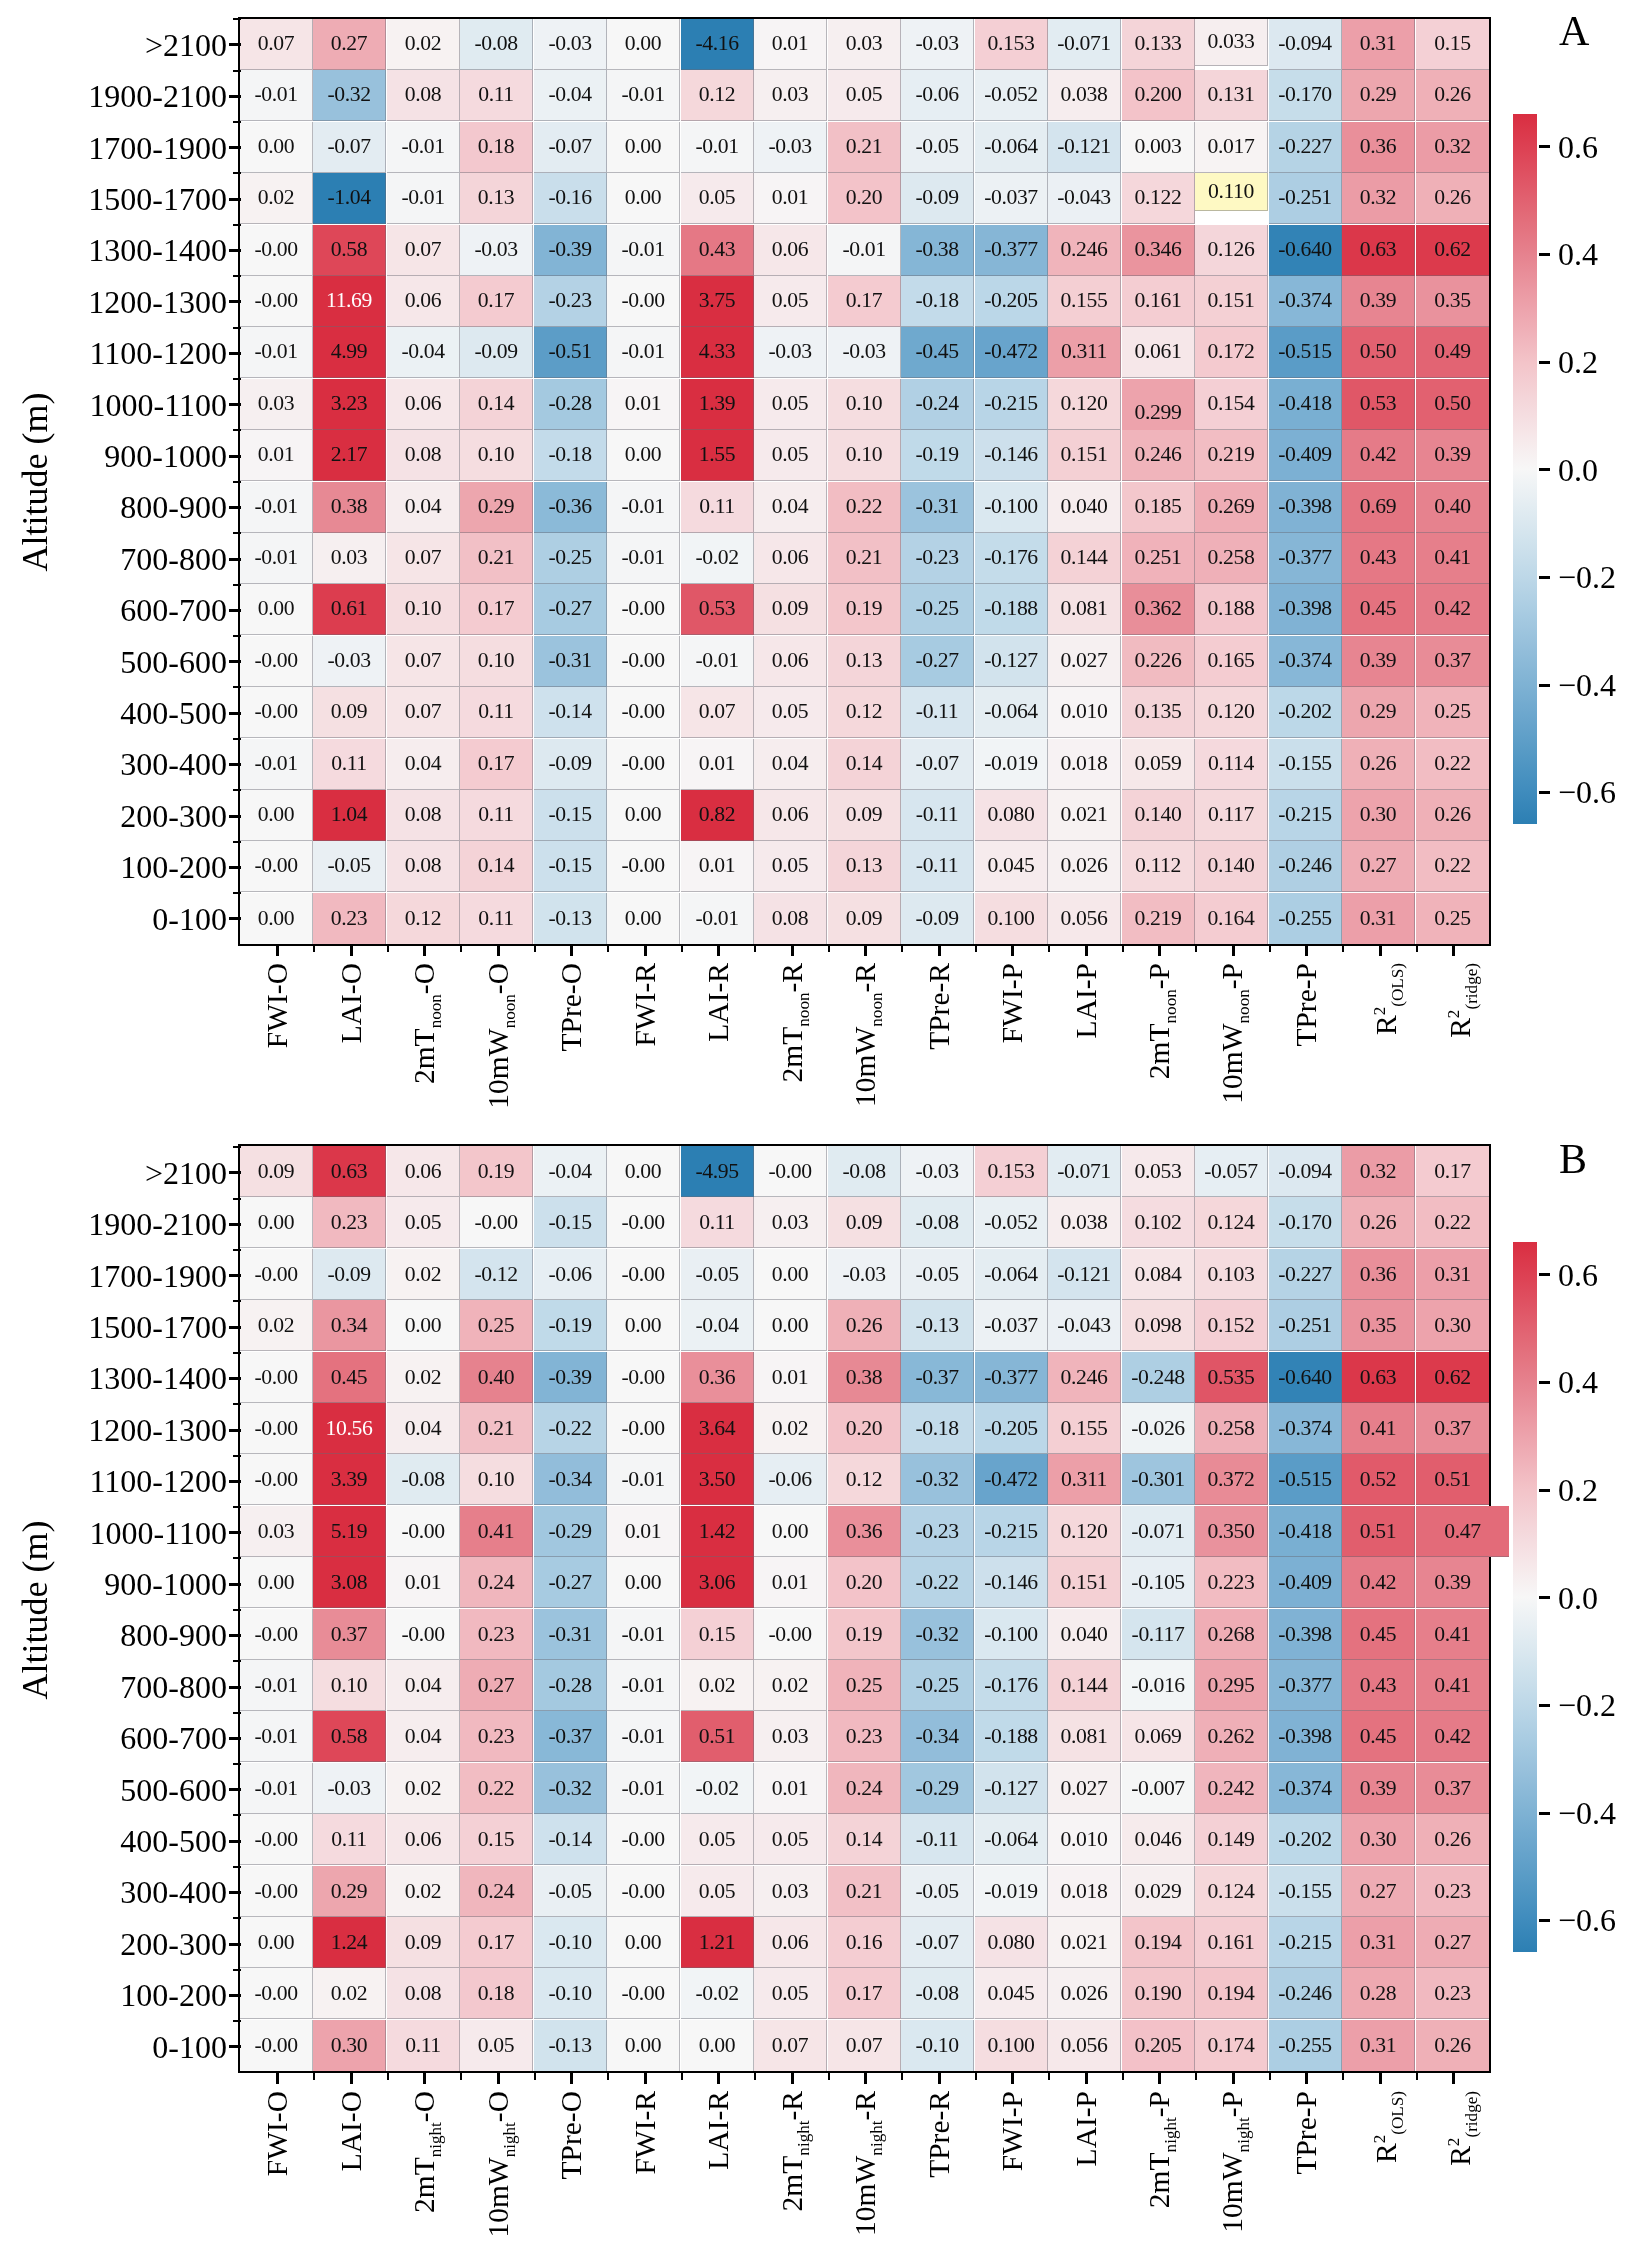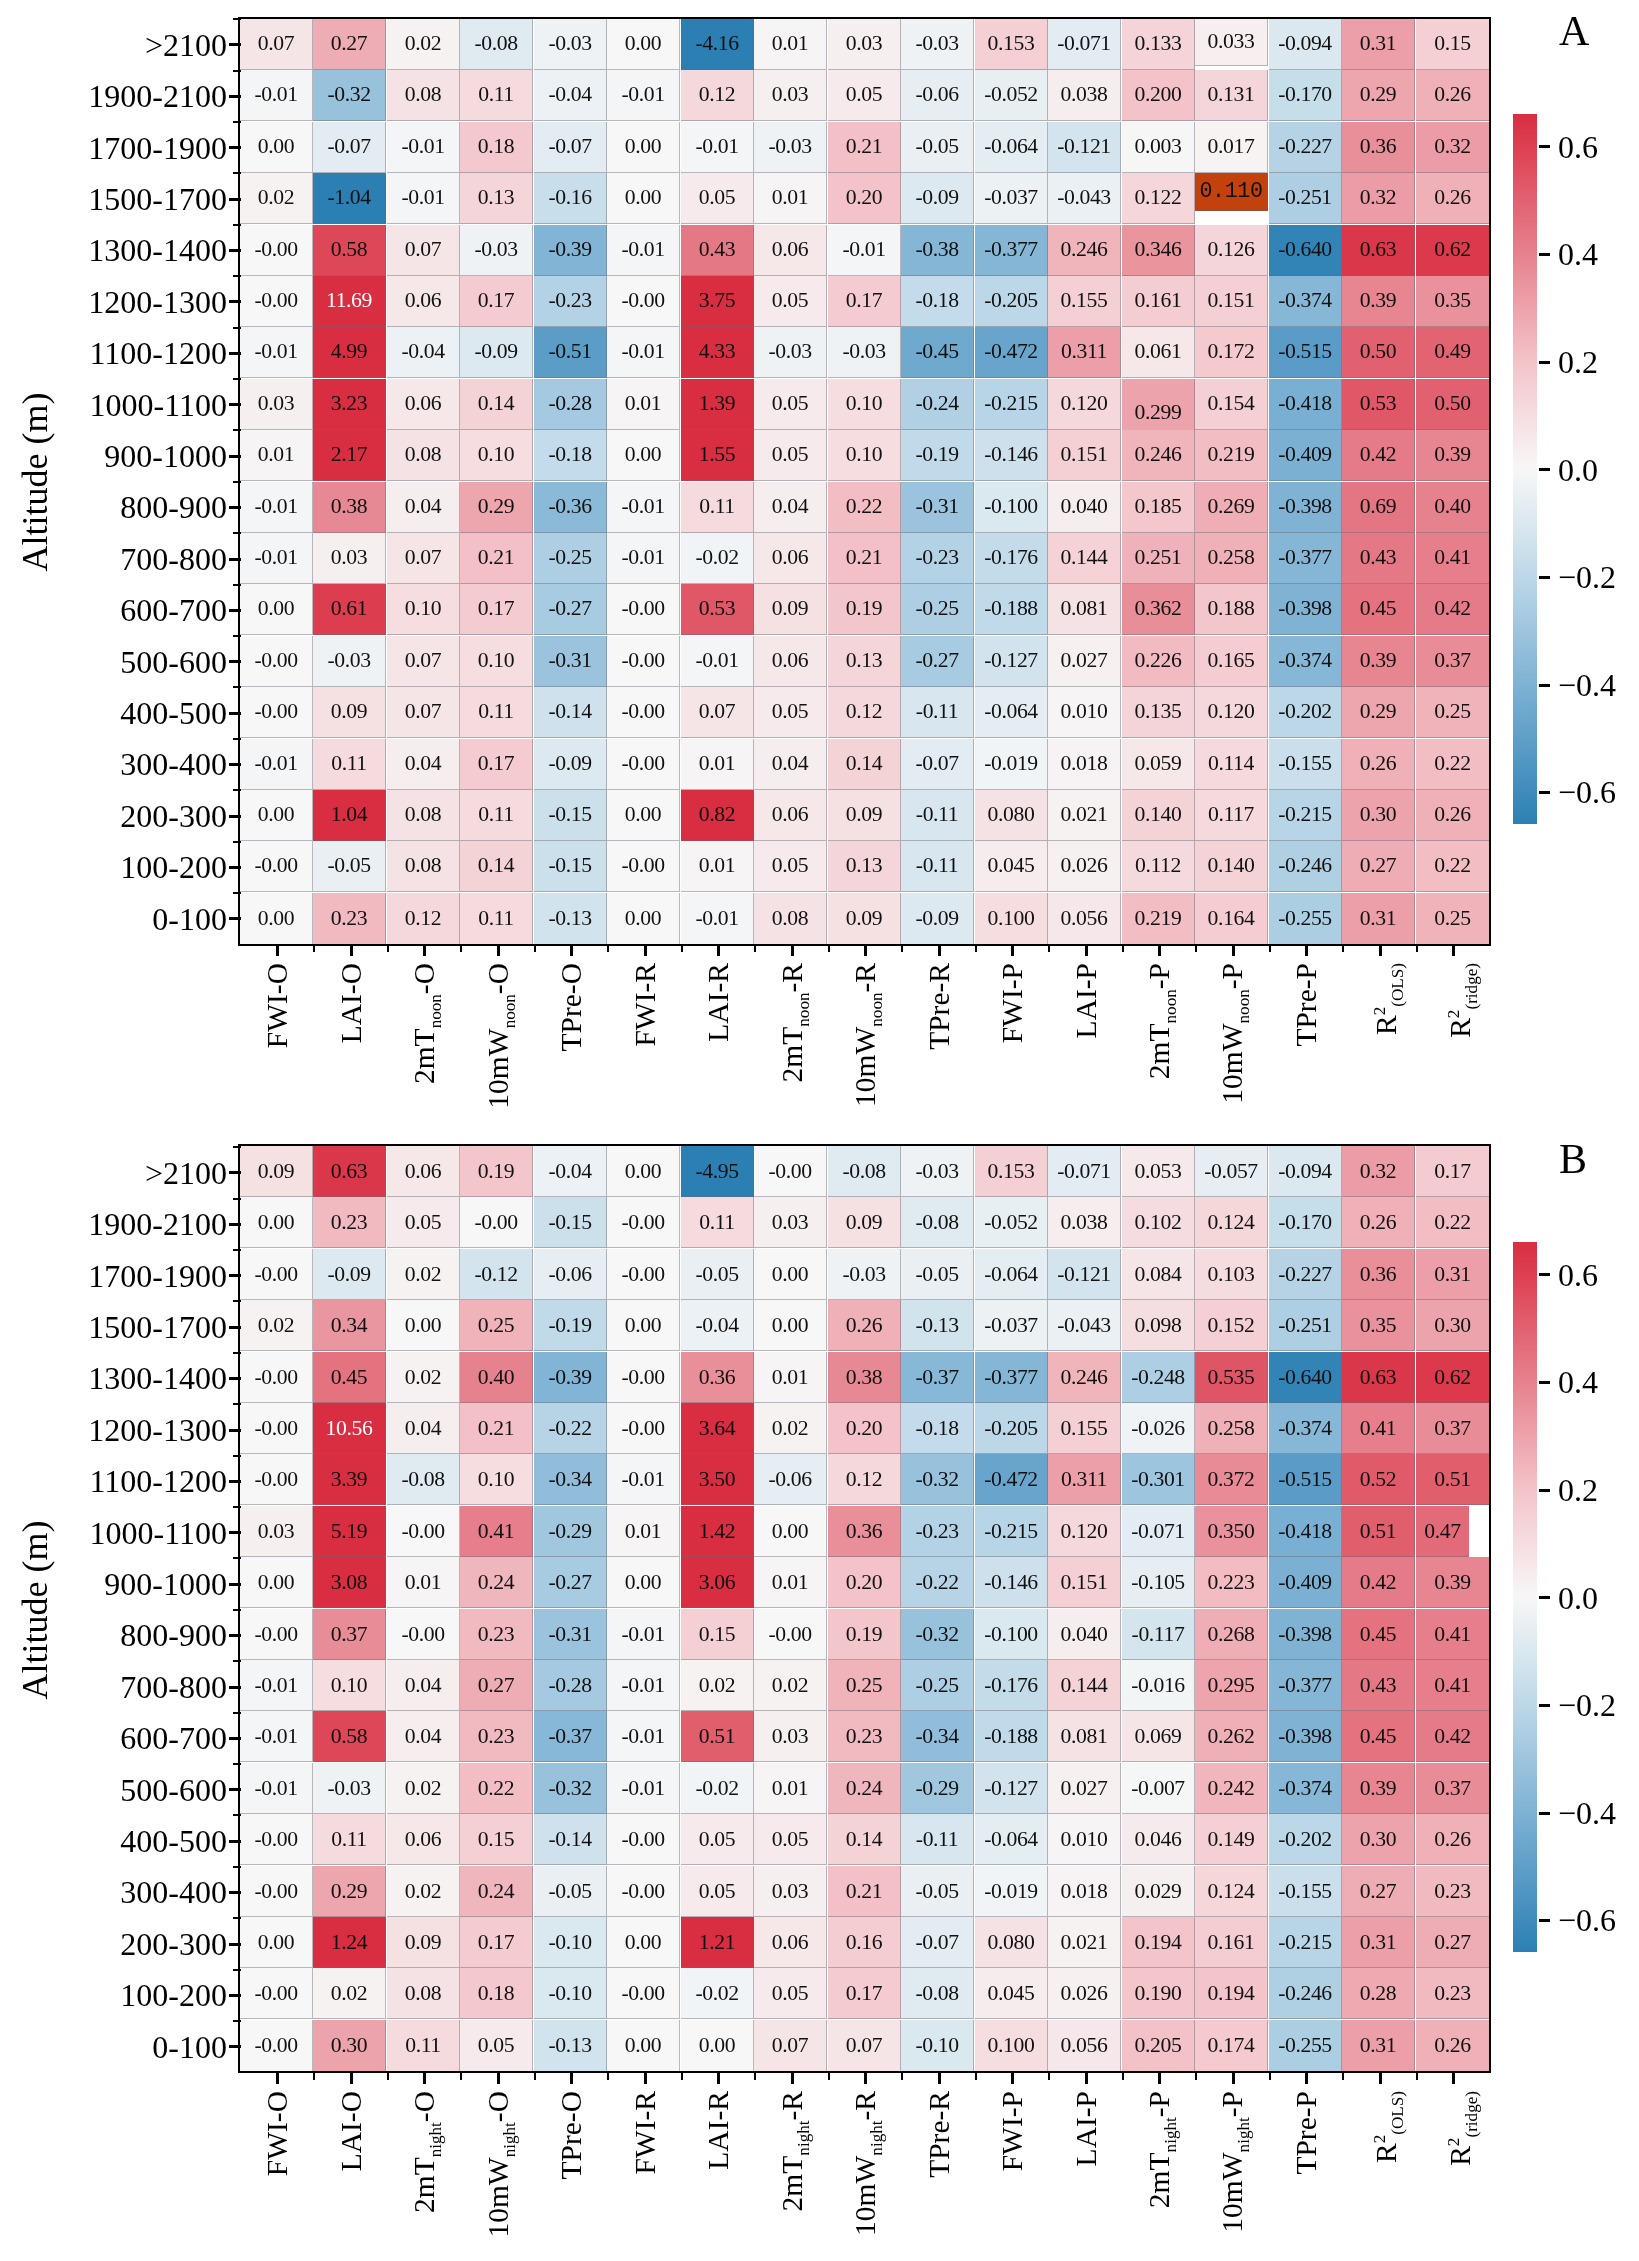--- a/index.html
+++ b/index.html
@@ -85,21 +85,21 @@
       <div class="hm-cell" style="left: 220px; top: 154px; width: 73px; height: 51px; background: rgb(244, 213, 217);">0.13</div>
       <div class="hm-cell" style="left: 294px; top: 154px; width: 73px; height: 51px; background: rgb(201, 222, 235);">-0.16</div>
       <div class="hm-cell" style="left: 367px; top: 154px; width: 73px; height: 51px; background: rgb(247, 247, 247);">0.00</div>
       <div class="hm-cell" style="left: 441px; top: 154px; width: 73px; height: 51px; background: rgb(246, 234, 236);">0.05</div>
       <div class="hm-cell" style="left: 514px; top: 154px; width: 73px; height: 51px; background: rgb(247, 244, 245);">0.01</div>
       <div class="hm-cell" style="left: 588px; top: 154px; width: 73px; height: 51px; background: rgb(243, 195, 201);">0.20</div>
       <div class="hm-cell" style="left: 661px; top: 154px; width: 73px; height: 51px; background: rgb(221, 233, 240);">-0.09</div>
       <div class="hm-cell" style="left: 735px; top: 154px; width: 73px; height: 51px; background: rgb(236, 241, 244);">-0.037</div>
       <div class="hm-cell" style="left: 808px; top: 154px; width: 73px; height: 51px; background: rgb(235, 240, 244);">-0.043</div>
       <div class="hm-cell" style="left: 882px; top: 154px; width: 73px; height: 51px; background: rgb(245, 215, 219);">0.122</div>
-      <div class="hm-cell" style="left: 955px; top: 154px; width: 73px; height: 38px; background: #c2410c; font-family: Liberation Mono, monospace;">0.110</div>
+      <div class="hm-cell" style="left: 955px; top: 154px; width: 73px; height: 38px; background: #fef9c3;">0.110</div>
       <div class="hm-cell" style="left: 1029px; top: 154px; width: 73px; height: 51px; background: rgb(173, 206, 227);">-0.251</div>
       <div class="hm-cell" style="left: 1102px; top: 154px; width: 73px; height: 51px; background: rgb(235, 156, 166);">0.32</div>
       <div class="hm-cell" style="left: 1176px; top: 154px; width: 73px; height: 51px; background: rgb(239, 176, 183); border-right: none;">0.26</div>
       <div class="hm-cell" style="left: 0px; top: 206px; width: 73px; height: 51px; background: rgb(247, 247, 247);">-0.00</div>
       <div class="hm-cell" style="left: 73px; top: 206px; width: 73px; height: 51px; background: rgb(222, 71, 88);">0.58</div>
       <div class="hm-cell" style="left: 147px; top: 206px; width: 73px; height: 51px; background: rgb(246, 229, 231);">0.07</div>
       <div class="hm-cell" style="left: 220px; top: 206px; width: 73px; height: 51px; background: rgb(238, 242, 245);">-0.03</div>
       <div class="hm-cell" style="left: 294px; top: 206px; width: 73px; height: 51px; background: rgb(130, 180, 213);">-0.39</div>
       <div class="hm-cell" style="left: 367px; top: 206px; width: 73px; height: 51px; background: rgb(244, 245, 246);">-0.01</div>
       <div class="hm-cell" style="left: 441px; top: 206px; width: 73px; height: 51px; background: rgb(229, 120, 133);">0.43</div>
@@ -621,21 +621,21 @@
       <div class="hm-cell" style="left: 441px; top: 360px; width: 73px; height: 51px; background: rgb(217, 46, 65);">1.42</div>
       <div class="hm-cell" style="left: 514px; top: 360px; width: 73px; height: 51px; background: rgb(247, 247, 247);">0.00</div>
       <div class="hm-cell" style="left: 588px; top: 360px; width: 73px; height: 51px; background: rgb(233, 143, 154);">0.36</div>
       <div class="hm-cell" style="left: 661px; top: 360px; width: 73px; height: 51px; background: rgb(180, 210, 229);">-0.23</div>
       <div class="hm-cell" style="left: 735px; top: 360px; width: 73px; height: 51px; background: rgb(184, 213, 231);">-0.215</div>
       <div class="hm-cell" style="left: 808px; top: 360px; width: 73px; height: 51px; background: rgb(245, 216, 219);">0.120</div>
       <div class="hm-cell" style="left: 882px; top: 360px; width: 73px; height: 51px; background: rgb(226, 236, 242);">-0.071</div>
       <div class="hm-cell" style="left: 955px; top: 360px; width: 73px; height: 51px; background: rgb(233, 146, 157);">0.350</div>
       <div class="hm-cell" style="left: 1029px; top: 360px; width: 73px; height: 51px; background: rgb(121, 175, 210);">-0.418</div>
       <div class="hm-cell" style="left: 1102px; top: 360px; width: 73px; height: 51px; background: rgb(225, 94, 109);">0.51</div>
-      <div class="hm-cell" style="left: 1176px; top: 360px; width: 53px; height: 51px; background: rgb(227, 107, 121); border-right: none;">0.47</div>
+      <div class="hm-cell" style="left: 1176px; top: 360px; width: 93px; height: 51px; background: rgb(227, 107, 121); border-right: none;">0.47</div>
       <div class="hm-cell" style="left: 0px; top: 411px; width: 73px; height: 51px; background: rgb(247, 247, 247);">0.00</div>
       <div class="hm-cell" style="left: 73px; top: 411px; width: 73px; height: 51px; background: rgb(217, 46, 65);">3.08</div>
       <div class="hm-cell" style="left: 147px; top: 411px; width: 73px; height: 51px; background: rgb(247, 244, 245);">0.01</div>
       <div class="hm-cell" style="left: 220px; top: 411px; width: 73px; height: 51px; background: rgb(240, 182, 189);">0.24</div>
       <div class="hm-cell" style="left: 294px; top: 411px; width: 73px; height: 51px; background: rgb(167, 203, 225);">-0.27</div>
       <div class="hm-cell" style="left: 367px; top: 411px; width: 73px; height: 51px; background: rgb(247, 247, 247);">0.00</div>
       <div class="hm-cell" style="left: 441px; top: 411px; width: 73px; height: 51px; background: rgb(217, 46, 65);">3.06</div>
       <div class="hm-cell" style="left: 514px; top: 411px; width: 73px; height: 51px; background: rgb(247, 244, 245);">0.01</div>
       <div class="hm-cell" style="left: 588px; top: 411px; width: 73px; height: 51px; background: rgb(243, 195, 201);">0.20</div>
       <div class="hm-cell" style="left: 661px; top: 411px; width: 73px; height: 51px; background: rgb(183, 212, 230);">-0.22</div>

